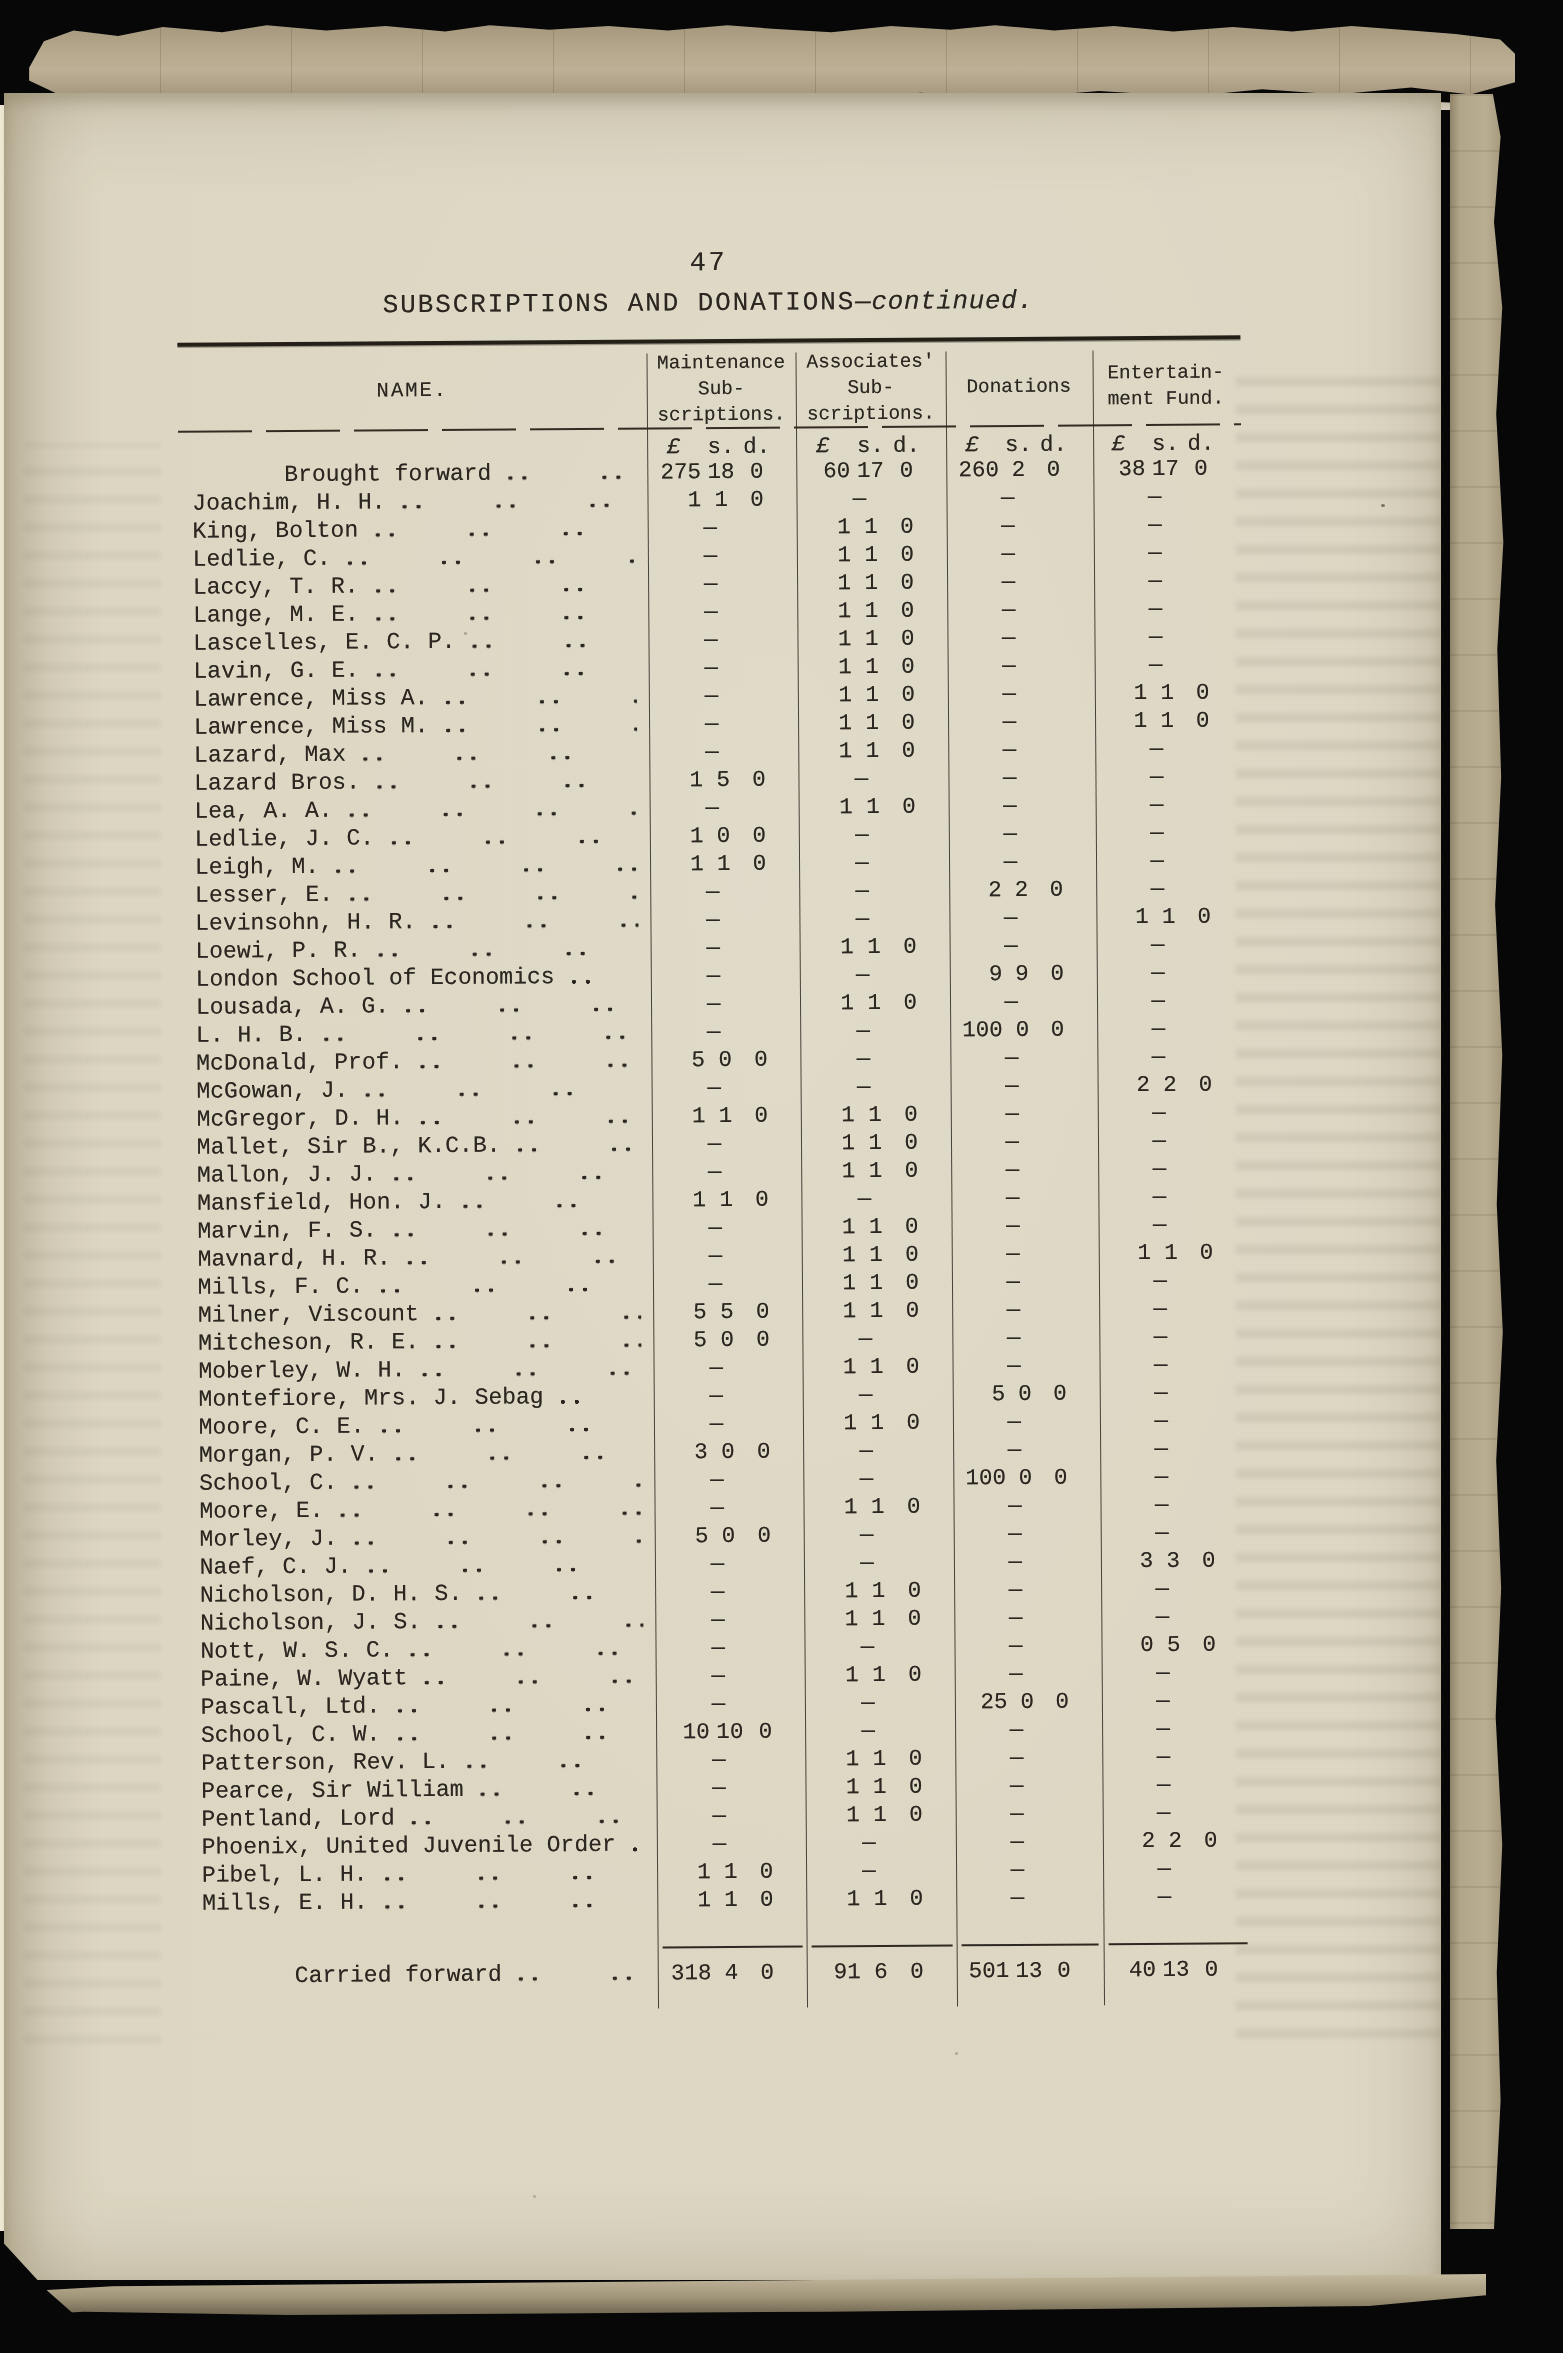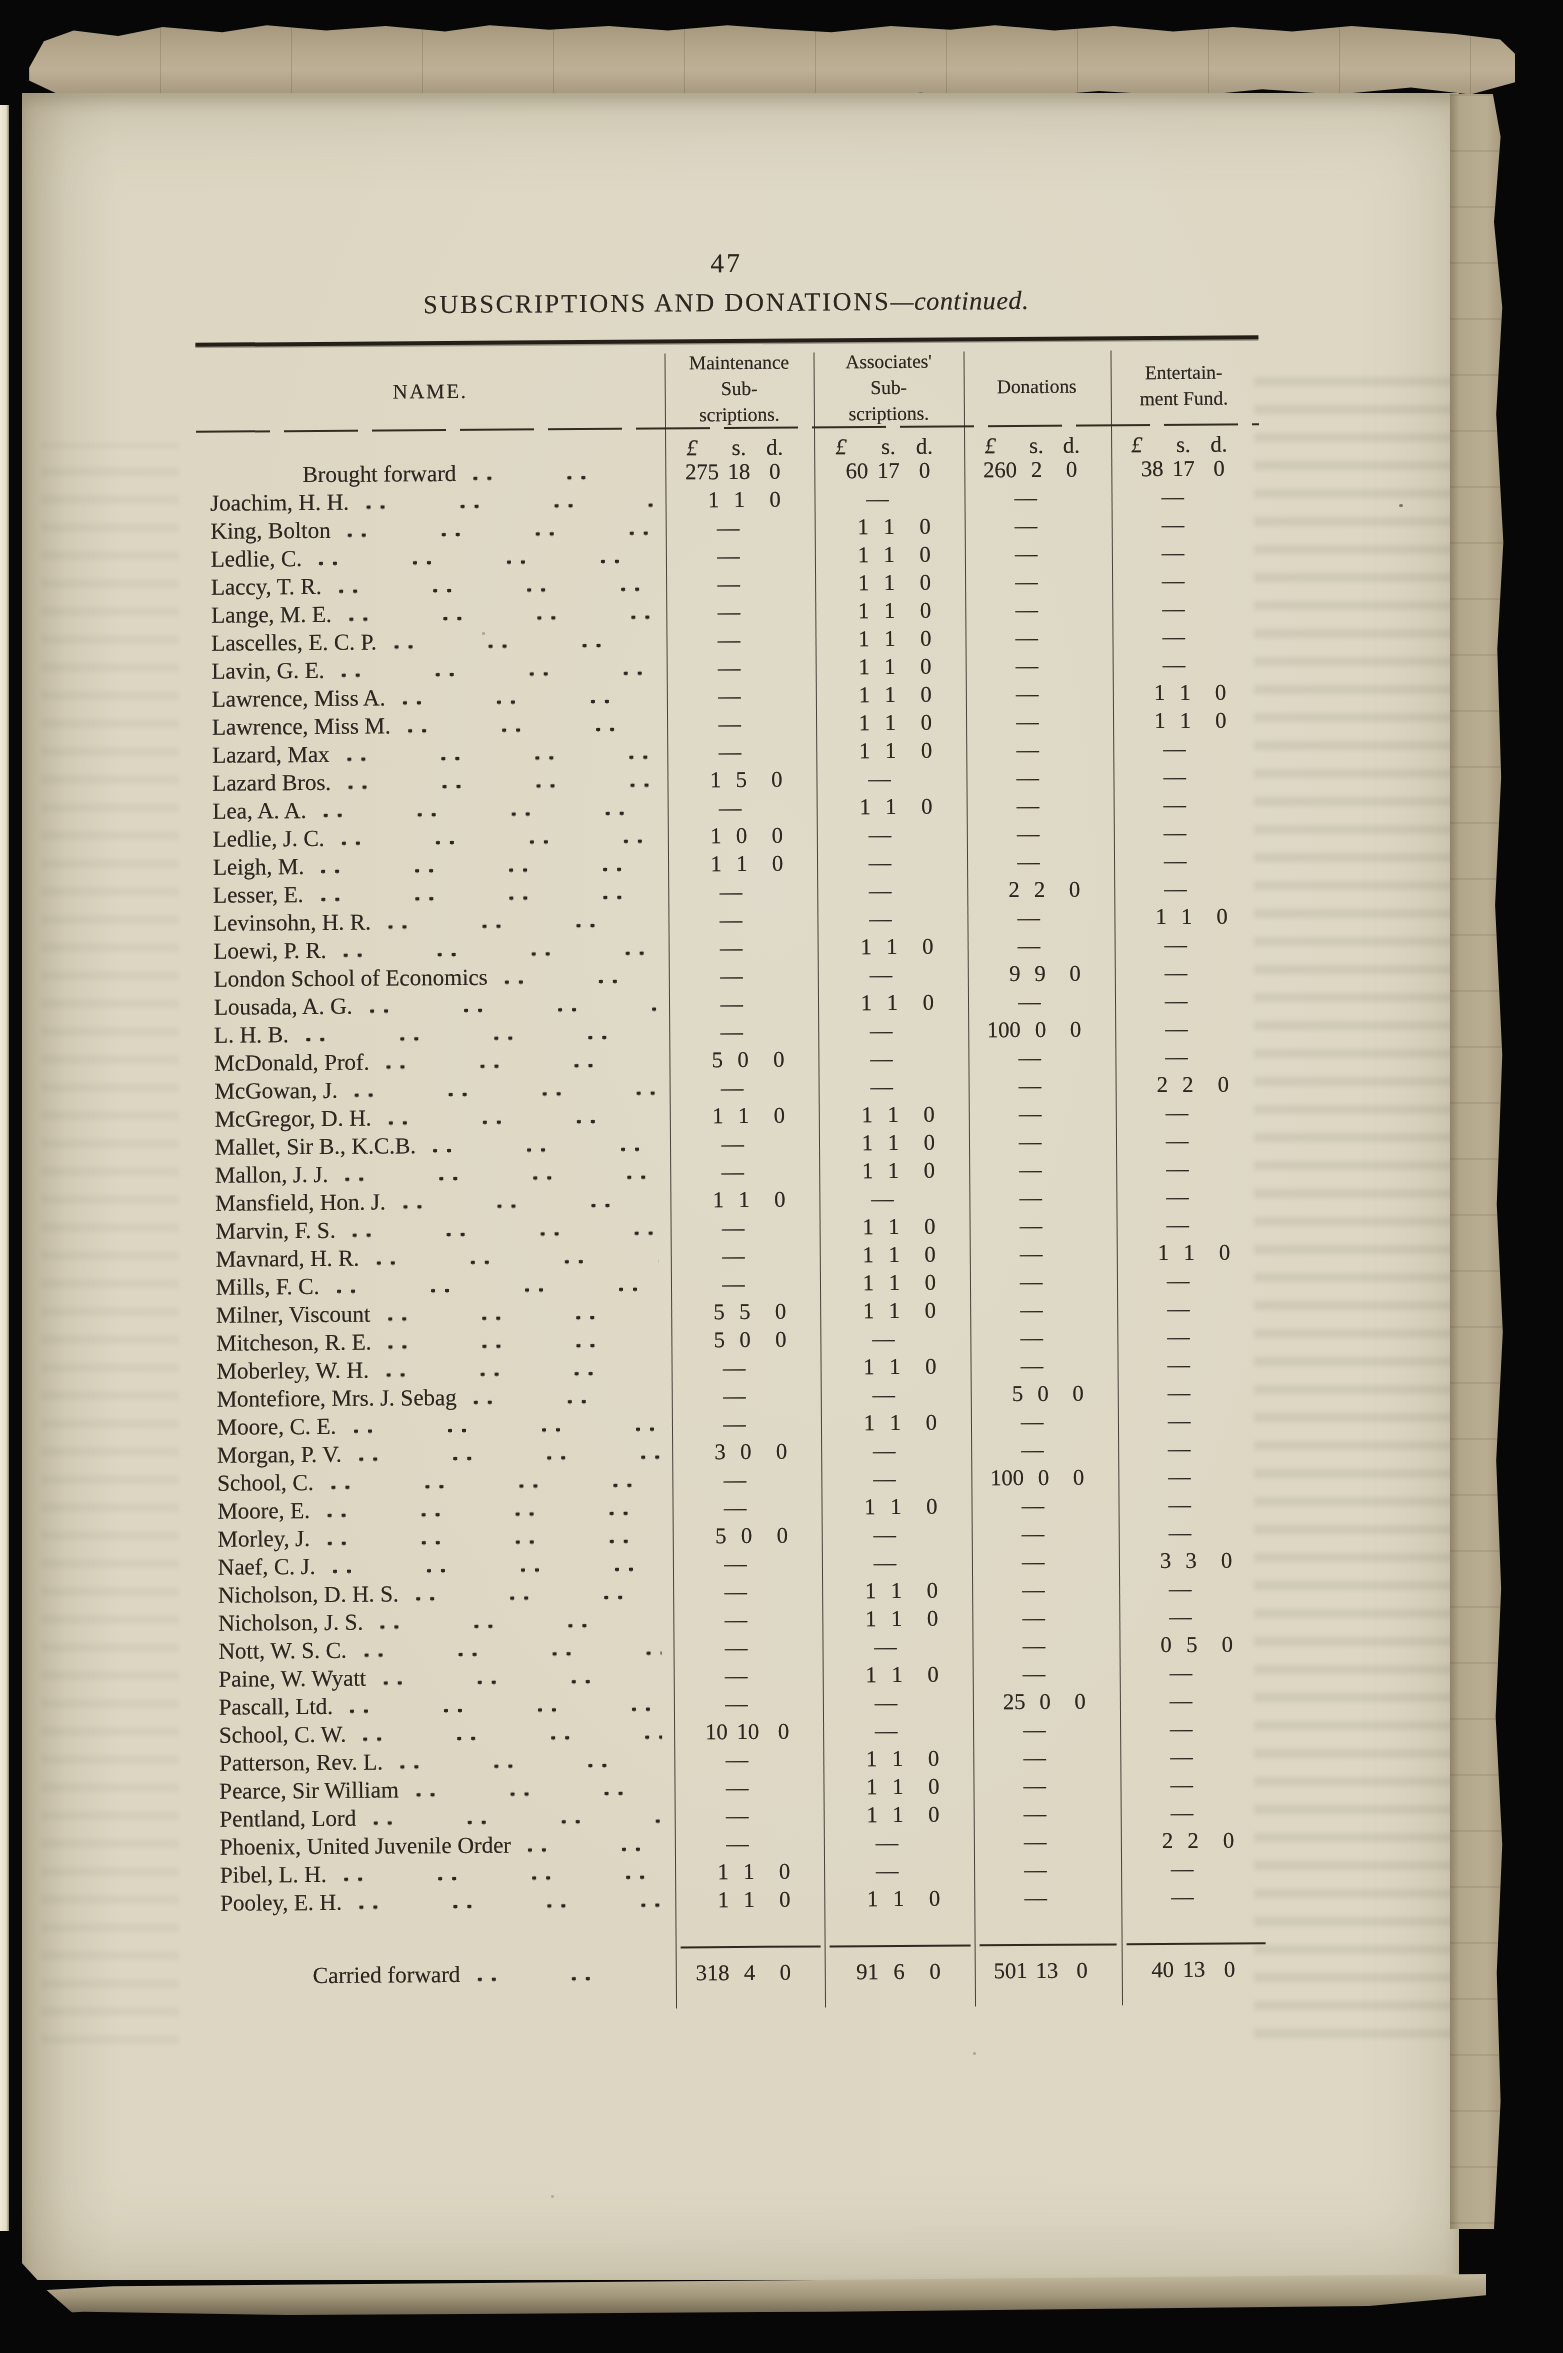--- a/index.html
+++ b/index.html
@@ -21,26 +21,27 @@
     position:absolute;left:38px;top:94px;width:1438px;height:16.3px;
     background:linear-gradient(180deg,#c6bca1,#e6e0cb);
     clip-path:polygon(0 0,8% 55%,20% 25%,33% 70%,45% 35%,58% 75%,70% 40%,83% 70%,94% 35%,100% 60%,100% 100%,0 100%);
     opacity:.9;
   }
   .facing-sliver{
     position:absolute;left:0;top:105px;width:8.8px;height:2126px;
     background:linear-gradient(90deg,#f0ead6 0%,#e2dbc5 70%,#8d8468 100%);
   }
   .page{
-    position:absolute;left:22px;top:93px;width:1437px;height:2187px;
+    position:absolute;left:4px;top:93px;width:1437px;height:2187px;
     background:
       radial-gradient(ellipse at 52% 36%, rgba(255,255,255,.10), rgba(0,0,0,0) 60%),
       linear-gradient(90deg,#c9c1aa 0px,#d7d0bc 44px,#dcd6c2 94px,#ddd7c4 100%),
       #d9d3c0;
     box-shadow:inset 0 0 88px rgba(110,95,60,.35), inset 0 8.8px 13.8px rgba(90,78,52,.25);
+    font-family:Liberation Mono, monospace;
   }
   .deckle-right{
     position:absolute;left:1450px;top:94px;width:55px;height:2135px;
     background:
       repeating-linear-gradient(180deg, rgba(70,60,42,.12) 0 1.9px, rgba(0,0,0,0) 1.9px 56px),
       linear-gradient(90deg,#8f8469 0%,#b2a68a 18%,#b9ad92 65%,#a2957a 100%);
     clip-path:polygon(0 0,78% 0,92% 2%,80% 6%,95% 10%,84% 15%,97% 21%,86% 26%,93% 32%,82% 38%,95% 45%,85% 52%,96% 58%,84% 64%,93% 70%,83% 76%,95% 82%,85% 88%,92% 94%,80% 100%,0 100%);
   }
   .bottom-edge{
     position:absolute;left:25px;top:2274px;width:1461px;height:41px;
@@ -1217,21 +1218,21 @@
           </div>
           <div class="cell money cd">
             <span class="dash">—</span>
           </div>
           <div class="cell money ce">
             <span class="dash">—</span>
           </div>
         </div>
         <div class="trow">
           <div class="cell namecell">
-            <span class="nm">Pooley, E. H.</span>
+            <span class="nm">Mills, E. H.</span>
             <span class="lead"></span>
           </div>
           <div class="cell money cm">
             <span class="mp">1</span>
             <span class="ms">1</span>
             <span class="md">0</span>
           </div>
           <div class="cell money ca">
             <span class="mp">1</span>
             <span class="ms">1</span>

